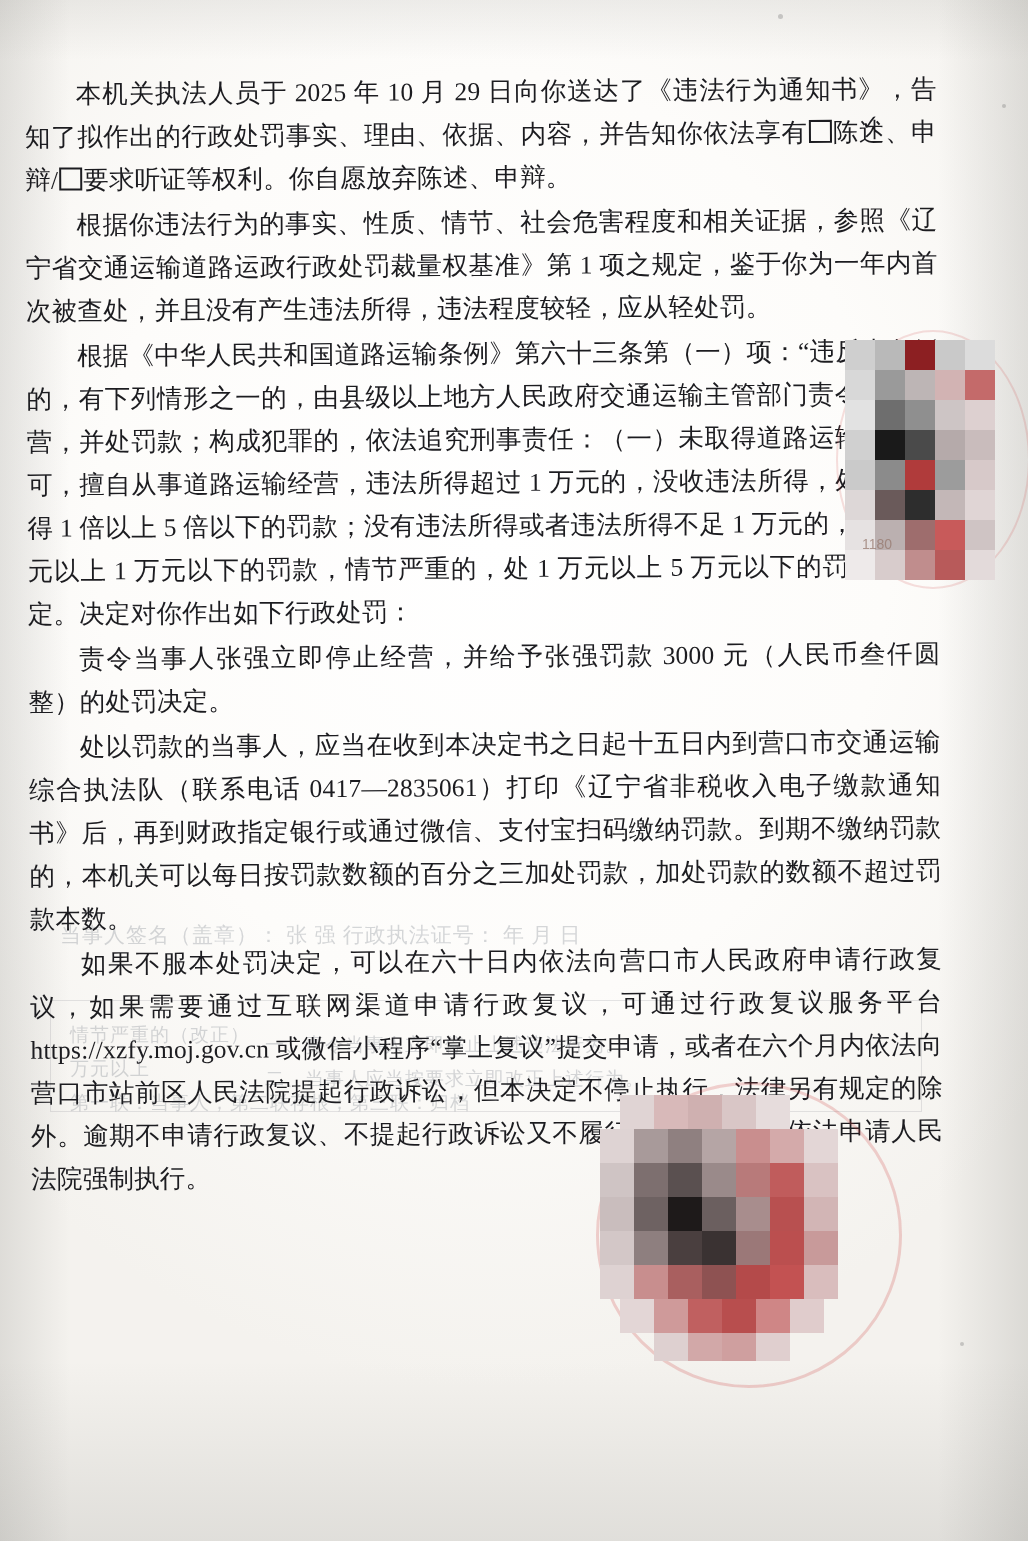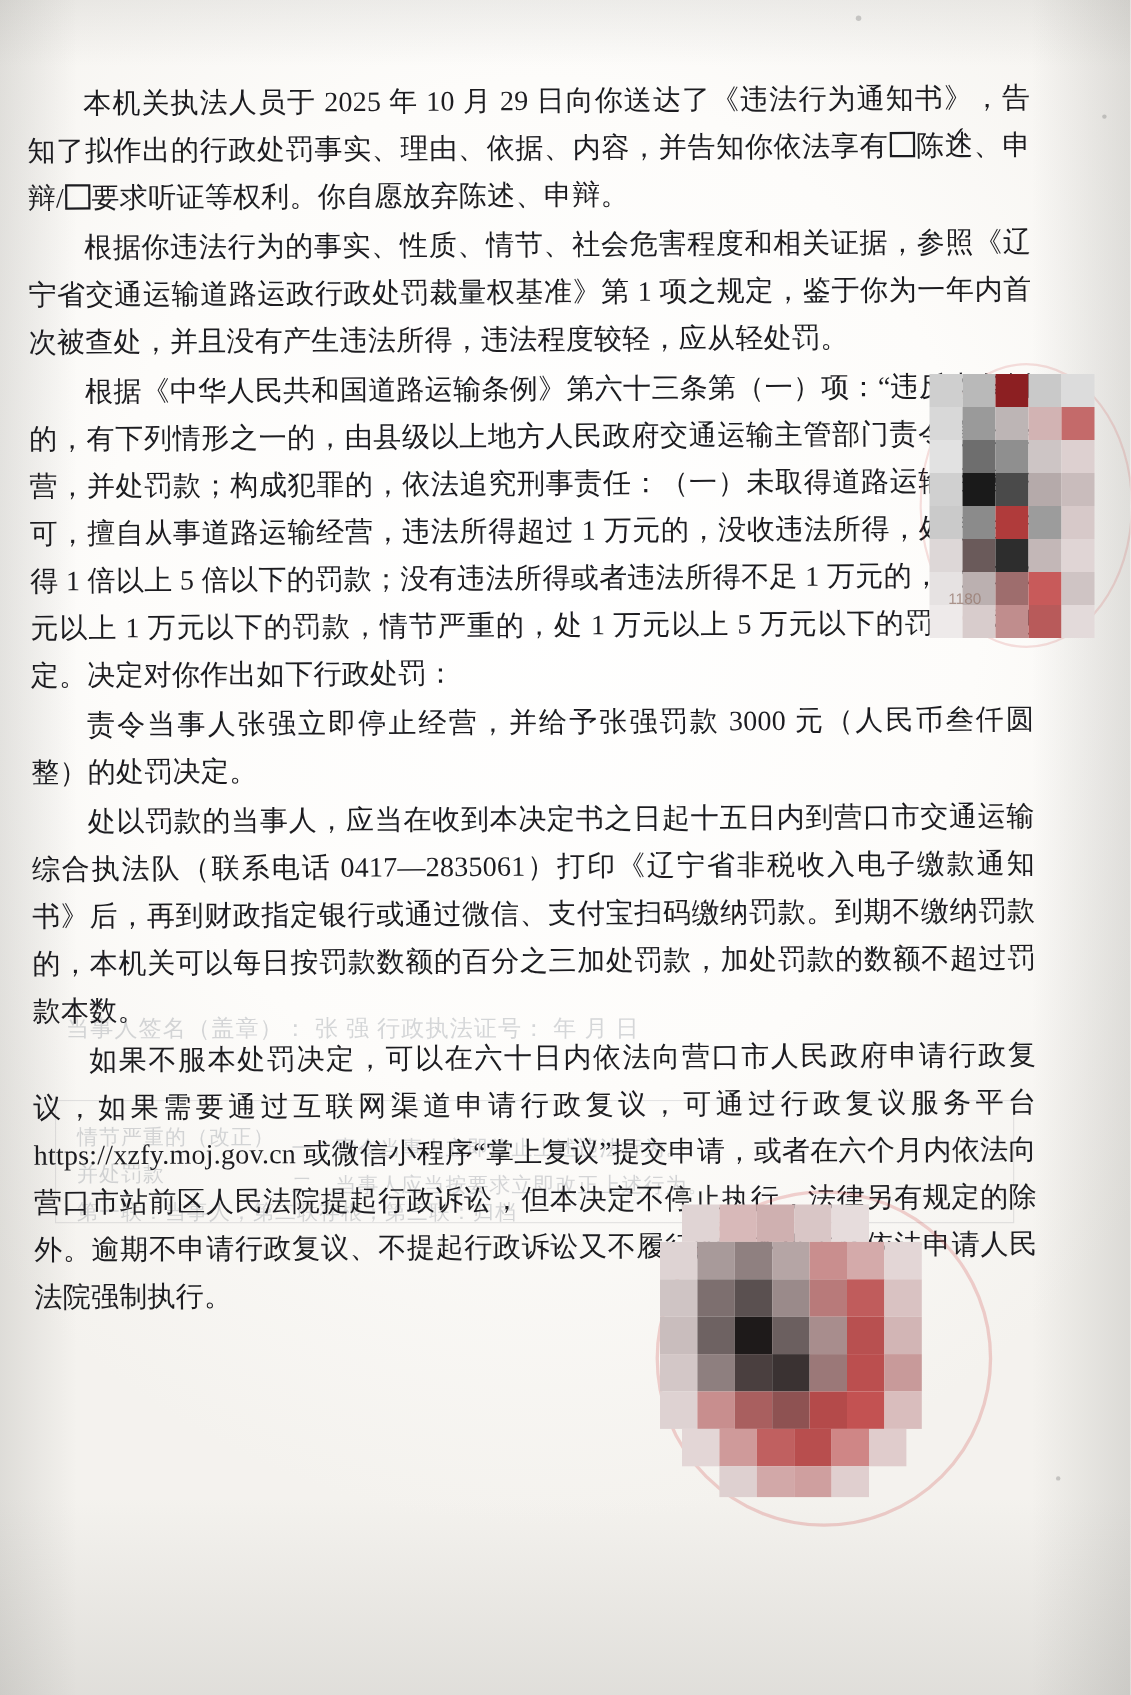--- a/index.html
+++ b/index.html
@@ -171,21 +171,21 @@
 <div id="page">
 
   <div class="shade-top"></div>
   <div class="shade-left"></div>
   <div class="shade-right"></div>
   <div class="shade-bottom"></div>
 
   <div class="ghost" style="left:60px; top:918px;">当事人签名（盖章）：  张 强    行政执法证号：                年    月    日</div>
   <div class="ghost-box" style="left:50px; top:1000px; width:870px; height:110px;"></div>
   <div class="ghost" style="left:70px; top:1018px; font-size:19px;">情节严重的（改正）</div>
-  <div class="ghost" style="left:70px; top:1052px; font-size:19px;">并处罚款</div>
+  <div class="ghost" style="left:70px; top:1052px; font-size:19px;">万元以上</div>
   <div class="ghost" style="left:70px; top:1086px; font-size:19px;">第一联：当事人；第二联存根；第三联：归档</div>
   <div class="ghost" style="left:265px; top:1028px; font-size:19px;">一、责令当事人立即停止上述违法行为。</div>
   <div class="ghost" style="left:265px; top:1062px; font-size:19px;">二、当事人应当按要求立即改正上述行为。</div>
 
   <div id="body-text">
 
     <p class="para">
       <span>本机关执法人员于 2025 年 10 月 29 日向你送达了《违法行为通知书》，告知了拟作出的行政处罚事实、理由、依据、内容，并告知你依法享有</span><span class="cb checked"></span><span>陈述、申辩/</span><span class="cb"></span><span>要求听证等权利。你自愿放弃陈述、申辩。</span>
     </p>
 

